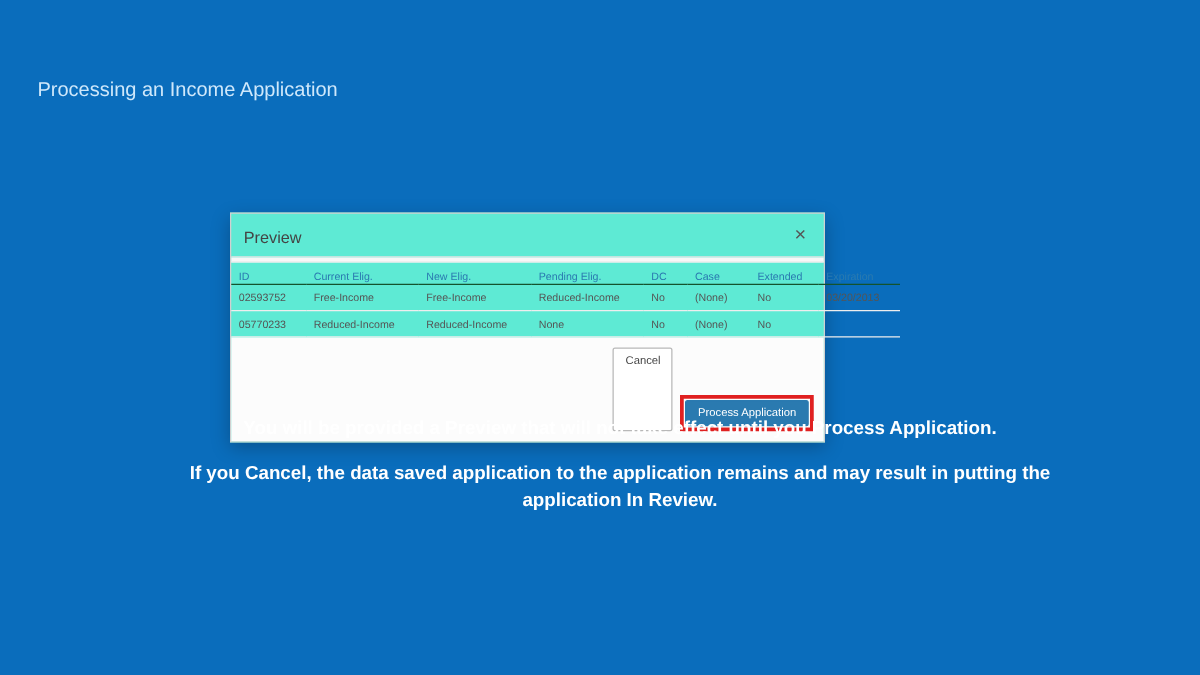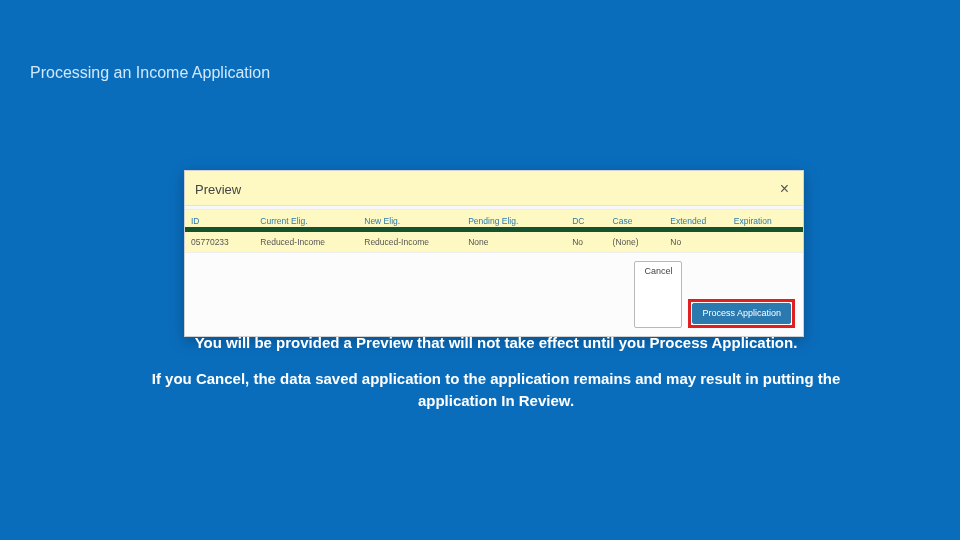--- a/index.html
+++ b/index.html
@@ -18,22 +18,22 @@
     left: 30px;
     color: #cfe8fb;
     font-size: 16px;
     font-weight: 400;
     margin-top: 34px;
   }
   .dialog {
     position: absolute;
     top: 170px;
     left: 184px;
-    width: 620px;
-    background: #fef9c3;
+    width: 476px;
+    background: #5eead4;
     border: 1px solid #d0d0d0;
     box-shadow: 0 4px 14px rgba(0,0,0,0.25);
   }
   .dialog-header {
     display: flex;
     align-items: center;
     justify-content: space-between;
     padding: 8px 10px 6px 10px;
     border-bottom: 1px solid #e3e3e3;
   }
@@ -56,21 +56,21 @@
     width: 100%;
     border-collapse: collapse;
     font-size: 8.5px;
     table-layout: fixed;
   }
   table.preview th {
     text-align: left;
     color: #2a7ab0;
     font-weight: 400;
     padding: 6px 6px 1px 6px;
-    border-bottom: 5px solid #14532d;
+    border-bottom: 1px solid #14532d;
     white-space: nowrap;
     overflow: hidden;
   }
   table.preview td {
     padding: 5px 6px;
     color: #555;
     border-bottom: 1px solid #eeeeee;
     white-space: nowrap;
     overflow: hidden;
   }
@@ -151,20 +151,30 @@
         <th>New Elig.</th>
         <th>Pending Elig.</th>
         <th>DC</th>
         <th>Case</th>
         <th>Extended</th>
         <th>Expiration</th>
       </tr>
     </thead>
     <tbody>
       <tr>
+        <td>02593752</td>
+        <td>Free-Income</td>
+        <td>Free-Income</td>
+        <td>Reduced-Income</td>
+        <td>No</td>
+        <td>(None)</td>
+        <td>No</td>
+        <td>03/20/2013</td>
+      </tr>
+      <tr>
         <td>05770233</td>
         <td>Reduced-Income</td>
         <td>Reduced-Income</td>
         <td>None</td>
         <td>No</td>
         <td>(None)</td>
         <td>No</td>
         <td></td>
       </tr>
     </tbody>

